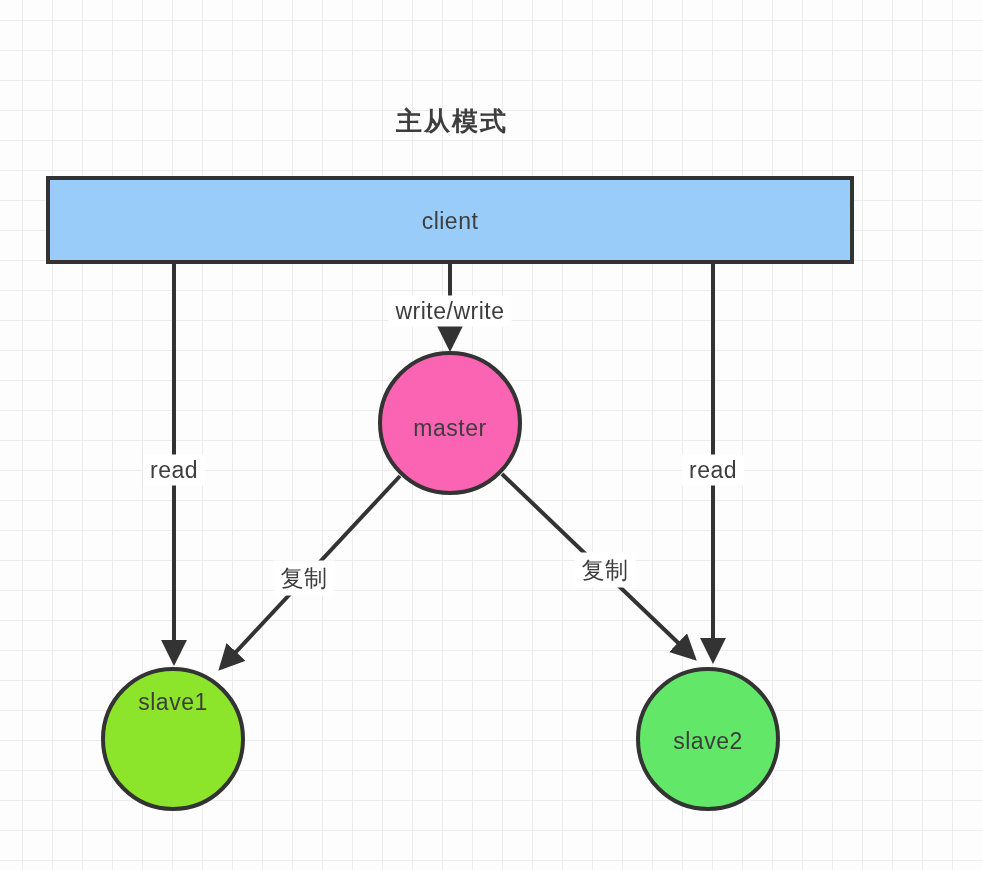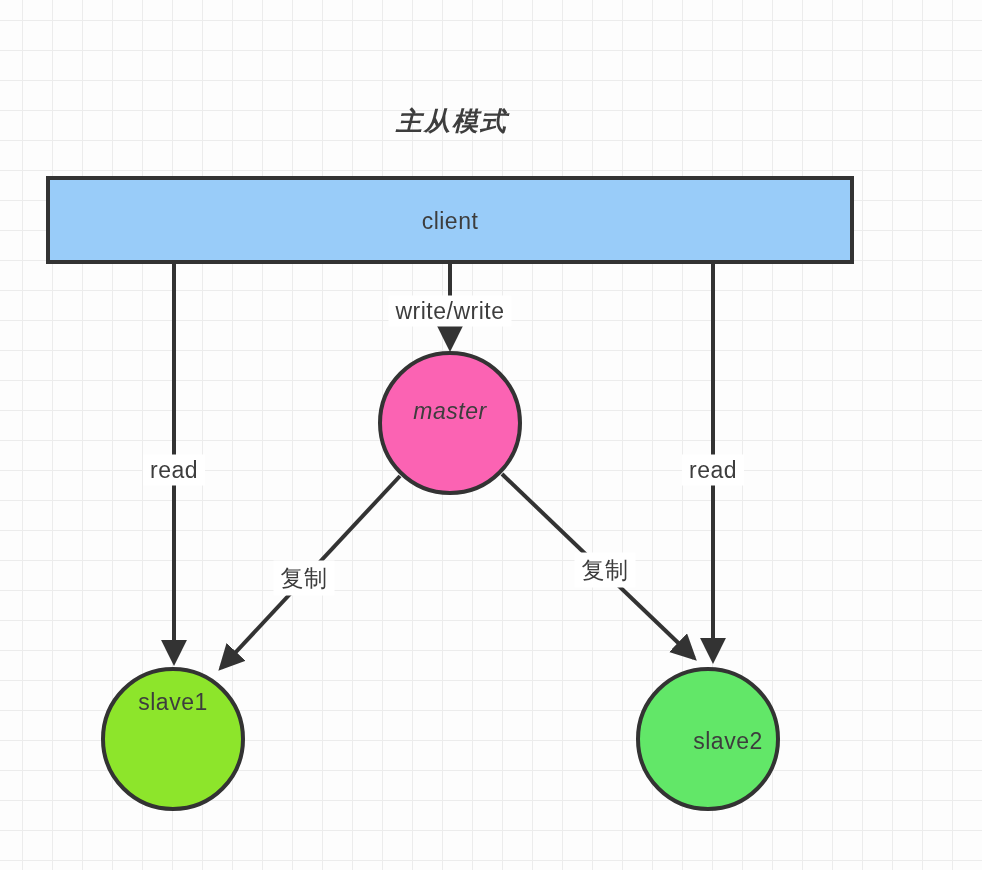--- a/index.html
+++ b/index.html
@@ -35,21 +35,20 @@
     white-space: nowrap;
     letter-spacing: 0.5px;
   }
   .edge-lbl {
     background: #ffffff;
     padding: 2px 7px;
   }
   .title {
     font-size: 26px;
     font-weight: bold;
-    font-style: italic;
     letter-spacing: 2px;
   }
   .node-lbl {
     background: transparent;
   }
 </style>
 </head>
 <body>
 
 <div class="canvas">
@@ -69,23 +68,23 @@
 
     <rect x="48" y="178" width="804" height="84" stroke="#333333" stroke-width="4" fill="#99CCF9"></rect>
     <circle cx="450" cy="423" r="70" stroke="#333333" stroke-width="4" fill="#FB63B3"></circle>
     <circle cx="173" cy="739" r="70" stroke="#333333" stroke-width="4" fill="#8DE52B"></circle>
     <circle cx="708" cy="739" r="70" stroke="#333333" stroke-width="4" fill="#62E768"></circle>
   </svg>
 
   <div class="lbl title" style="left:452px; top:121px;">主从模式</div>
 
   <div class="lbl node-lbl" style="left:450px; top:221px;">client</div>
-  <div class="lbl node-lbl" style="left:450px; top:411px;font-style:italic;">master</div>
+  <div class="lbl node-lbl" style="left:450px; top:428px;">master</div>
   <div class="lbl node-lbl" style="left:173px; top:702px;">slave1</div>
-  <div class="lbl node-lbl" style="left:708px; top:741px;margin-left:20px;">slave2</div>
+  <div class="lbl node-lbl" style="left:708px; top:741px;">slave2</div>
 
   <div class="lbl edge-lbl" style="left:450px; top:311px;">write/write</div>
   <div class="lbl edge-lbl" style="left:174px; top:470px;">read</div>
   <div class="lbl edge-lbl" style="left:713px; top:470px;">read</div>
   <div class="lbl edge-lbl" style="left:304px; top:578px;">复制</div>
   <div class="lbl edge-lbl" style="left:605px; top:570px;">复制</div>
 
 </div>
 
 </body></html>

